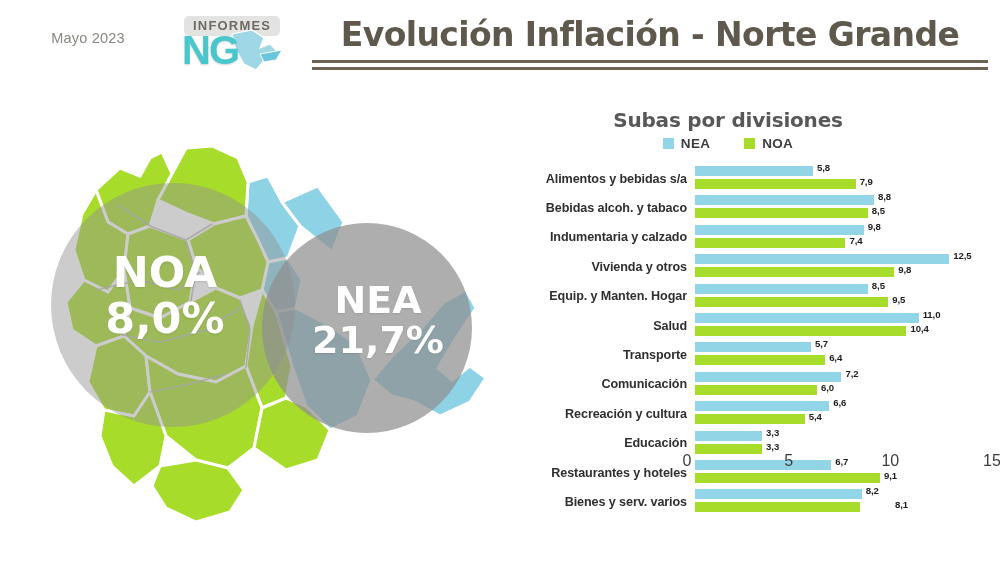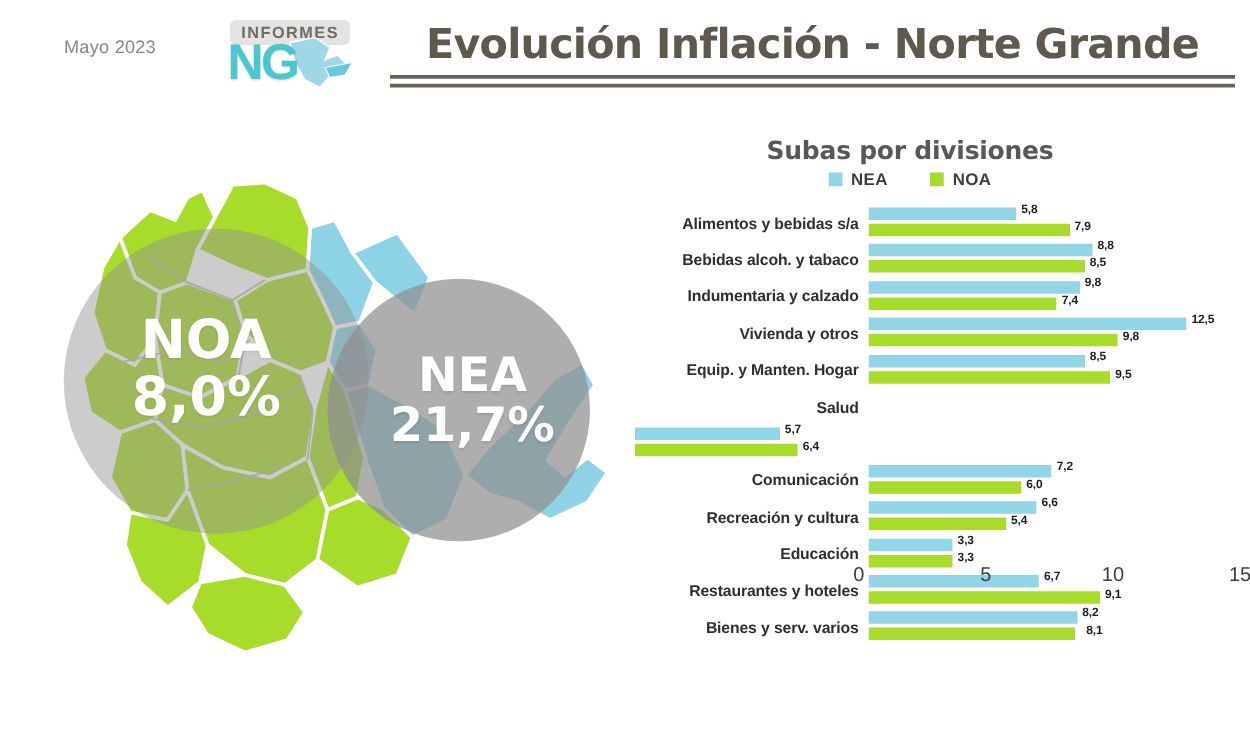--- a/index.html
+++ b/index.html
@@ -249,22 +249,29 @@
           <div class="cat-label">Equip. y Manten. Hogar</div>
           <div class="bars">
             <div class="bar nea" style="width: 172.833px; background: rgb(146, 213, 231);"></div>
             <div class="bval nea" style="left: 176.833px;">8,5</div>
             <div class="bar noa" style="width: 193.167px; background: rgb(168, 220, 43);"></div>
             <div class="bval noa" style="left: 197.167px;">9,5</div>
           </div>
         </div>
         <div class="row" style="top: 147px;">
           <div class="cat-label">Salud</div>
+          <div class="bars">
+            <div class="bar nea" style="width: 223.667px; background: rgb(146, 213, 231);"></div>
+            <div class="bval nea" style="left: 227.667px;">11,0</div>
+            <div class="bar noa" style="width: 211.467px; background: rgb(168, 220, 43);"></div>
+            <div class="bval noa" style="left: 215.467px;">10,4</div>
+          </div>
         </div>
         <div class="row" style="top: 176.4px;">
+          <div class="cat-label">Transporte</div>
           <div class="bars">
             <div class="bar nea" style="width: 115.9px; background: rgb(146, 213, 231);"></div>
             <div class="bval nea" style="left: 119.9px;">5,7</div>
             <div class="bar noa" style="width: 130.133px; background: rgb(168, 220, 43);"></div>
             <div class="bval noa" style="left: 134.133px;">6,4</div>
           </div>
         </div>
         <div class="row" style="top: 205.8px;">
           <div class="cat-label">Comunicación</div>
           <div class="bars">
@@ -300,21 +307,21 @@
             <div class="bar noa" style="width: 185.033px; background: rgb(168, 220, 43);"></div>
             <div class="bval noa" style="left: 189.033px;">9,1</div>
           </div>
         </div>
         <div class="row" style="top: 323.4px;">
           <div class="cat-label">Bienes y serv. varios</div>
           <div class="bars">
             <div class="bar nea" style="width: 166.733px; background: rgb(146, 213, 231);"></div>
             <div class="bval nea" style="left: 170.733px;">8,2</div>
             <div class="bar noa" style="width: 164.7px; background: rgb(168, 220, 43);"></div>
-            <div class="bval noa" style="left: 152px; padding-left: 22px;">8,1</div>
+            <div class="bval noa" style="left: 178px; padding-left: 22px;">8,1</div>
           </div>
         </div>
       </div>
     <div class="axis" id="axis">
         <div class="tick" style="left: 0px;">0</div>
         <div class="tick" style="left: 101.667px;">5</div>
         <div class="tick" style="left: 203.333px;">10</div>
         <div class="tick" style="left: 305px;">15</div>
       </div>
   </div>

